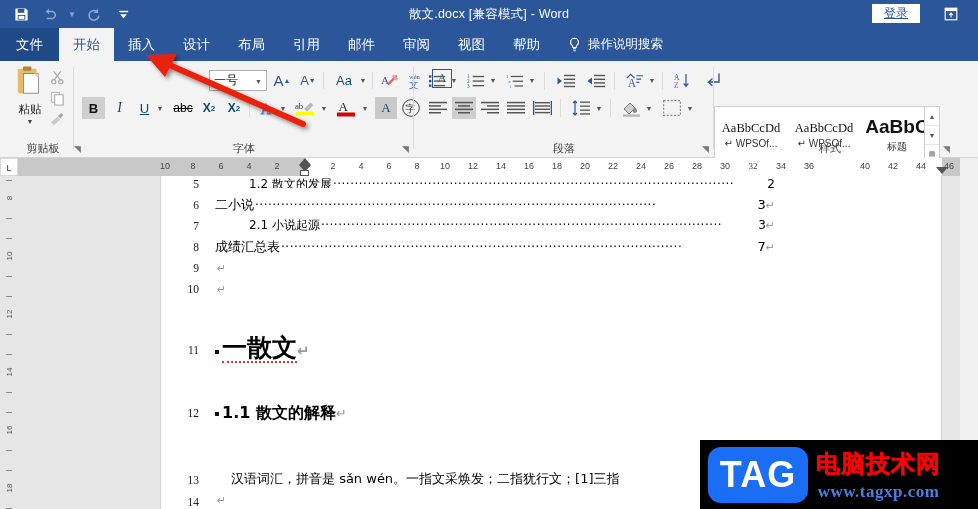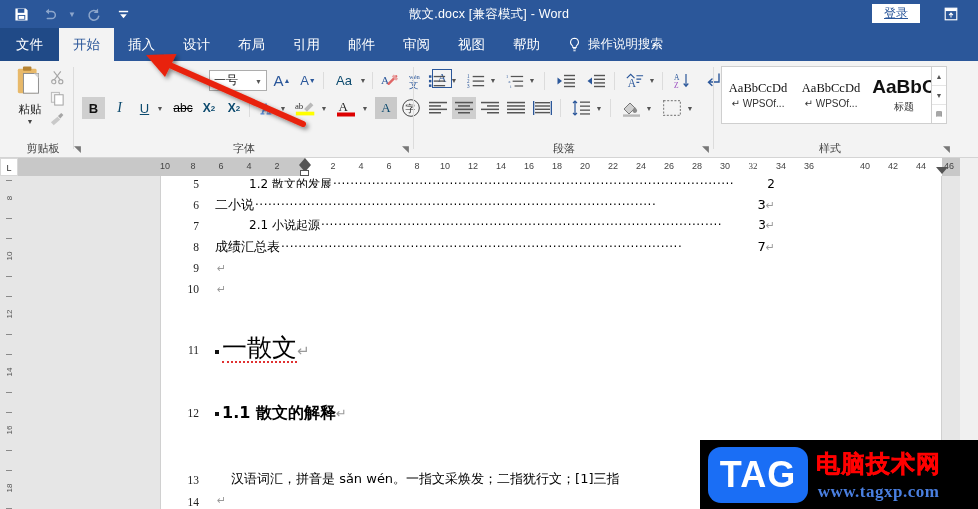--- a/index.html
+++ b/index.html
@@ -559,21 +559,21 @@
           </svg>
       </div>
       <div class="caret" style="left:271px;top:36px;height:22px;">▼</div>
 
       <div class="grp-label">段落</div>
       <div class="dlg">◥</div>
       <div class="grp-div" style="left:299px;"></div>
     </div>
 
     <div class="grp" style="left:714px;width:248px;">
-      <div class="gallery" style="left:7px;">
+      <div class="gallery" style="left:0;margin-top:40px;">
         <div class="gal-item">
           <div class="gal-prev">AaBbCcDd</div>
           <div class="gal-name">↵ <span>WPSOf...</span></div>
         </div>
         <div class="gal-item">
           <div class="gal-prev">AaBbCcDd</div>
           <div class="gal-name">↵ <span>WPSOf...</span></div>
         </div>
         <div class="gal-item">
           <div class="gal-prev big">AaBbC</div>
@@ -702,21 +702,21 @@
           <span class="t">成绩汇总表</span>
           <span class="dots">·····························································································</span>
           <span class="pg">7</span>
           <span class="pilcrow">↵</span>
         </div>
       </div>
 
       <div class="doc-line pilcrow" style="left:56px;top:86px;">↵</div>
       <div class="doc-line pilcrow" style="left:56px;top:107px;">↵</div>
 
-      <div class="doc-line" style="left:54px;top:155px;">
+      <div class="doc-line" style="left:54px;top:155px;font-weight:bold;">
         <span class="bullet"></span><span class="h1"><u>一散文</u></span><span class="pilcrow" style="font-size:15px;">↵</span>
       </div>
 
       <div class="doc-line" style="left:54px;top:227px;">
         <span class="bullet"></span><span class="h2">1.1 散文的解释</span><span class="pilcrow" style="font-size:13px;">↵</span>
       </div>
 
       <div class="doc-line body-p" style="left:70px;top:294px;">汉语词汇，拼音是 sǎn wén。一指文采焕发；二指犹行文；[1]三指</div>
 
       <div class="doc-line pilcrow" style="left:56px;top:318px;">↵</div>

